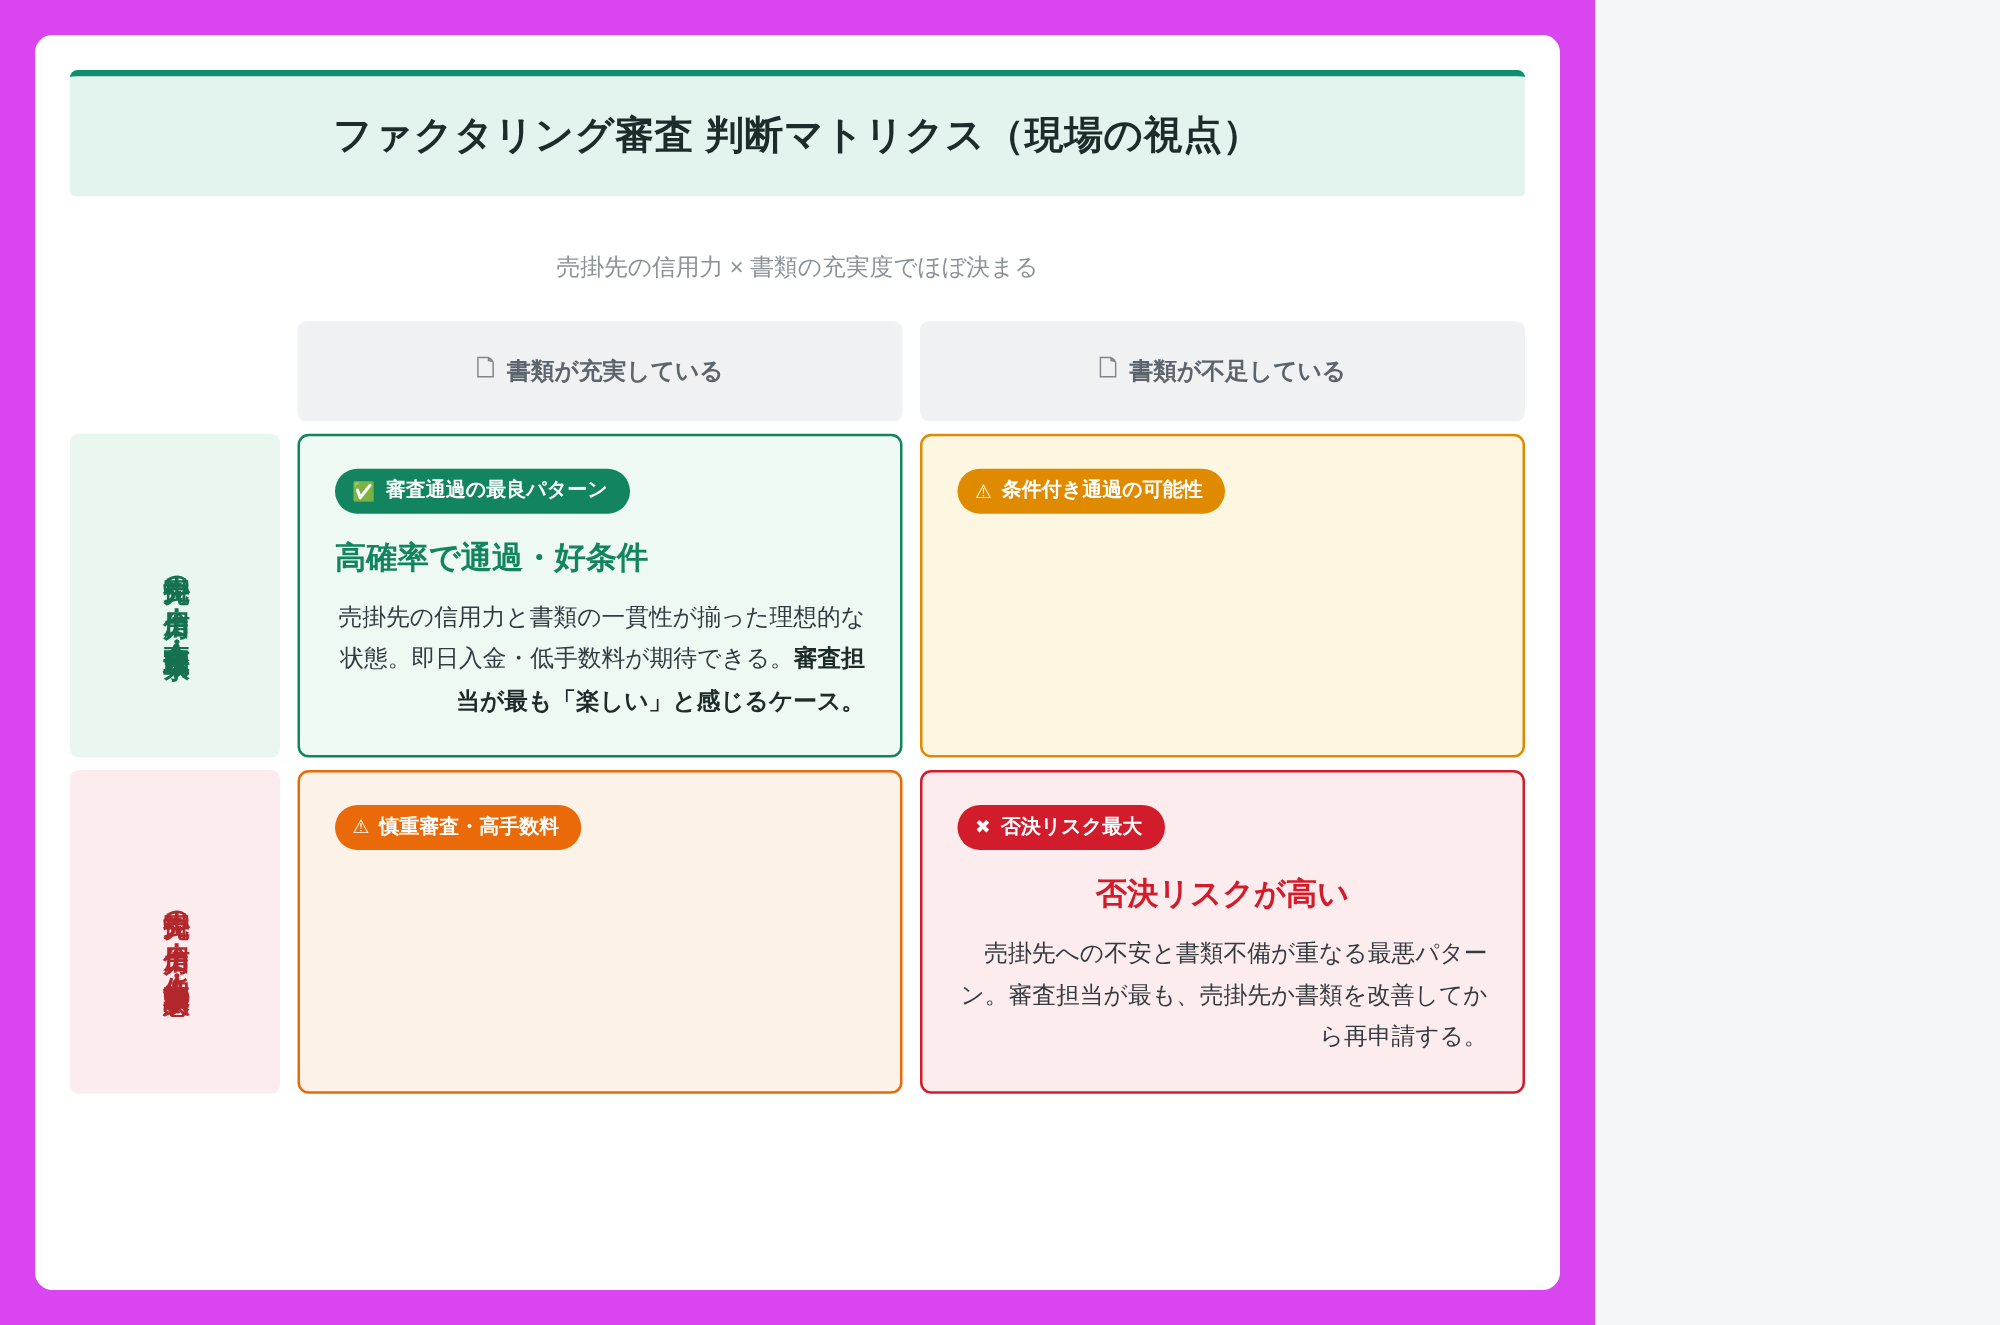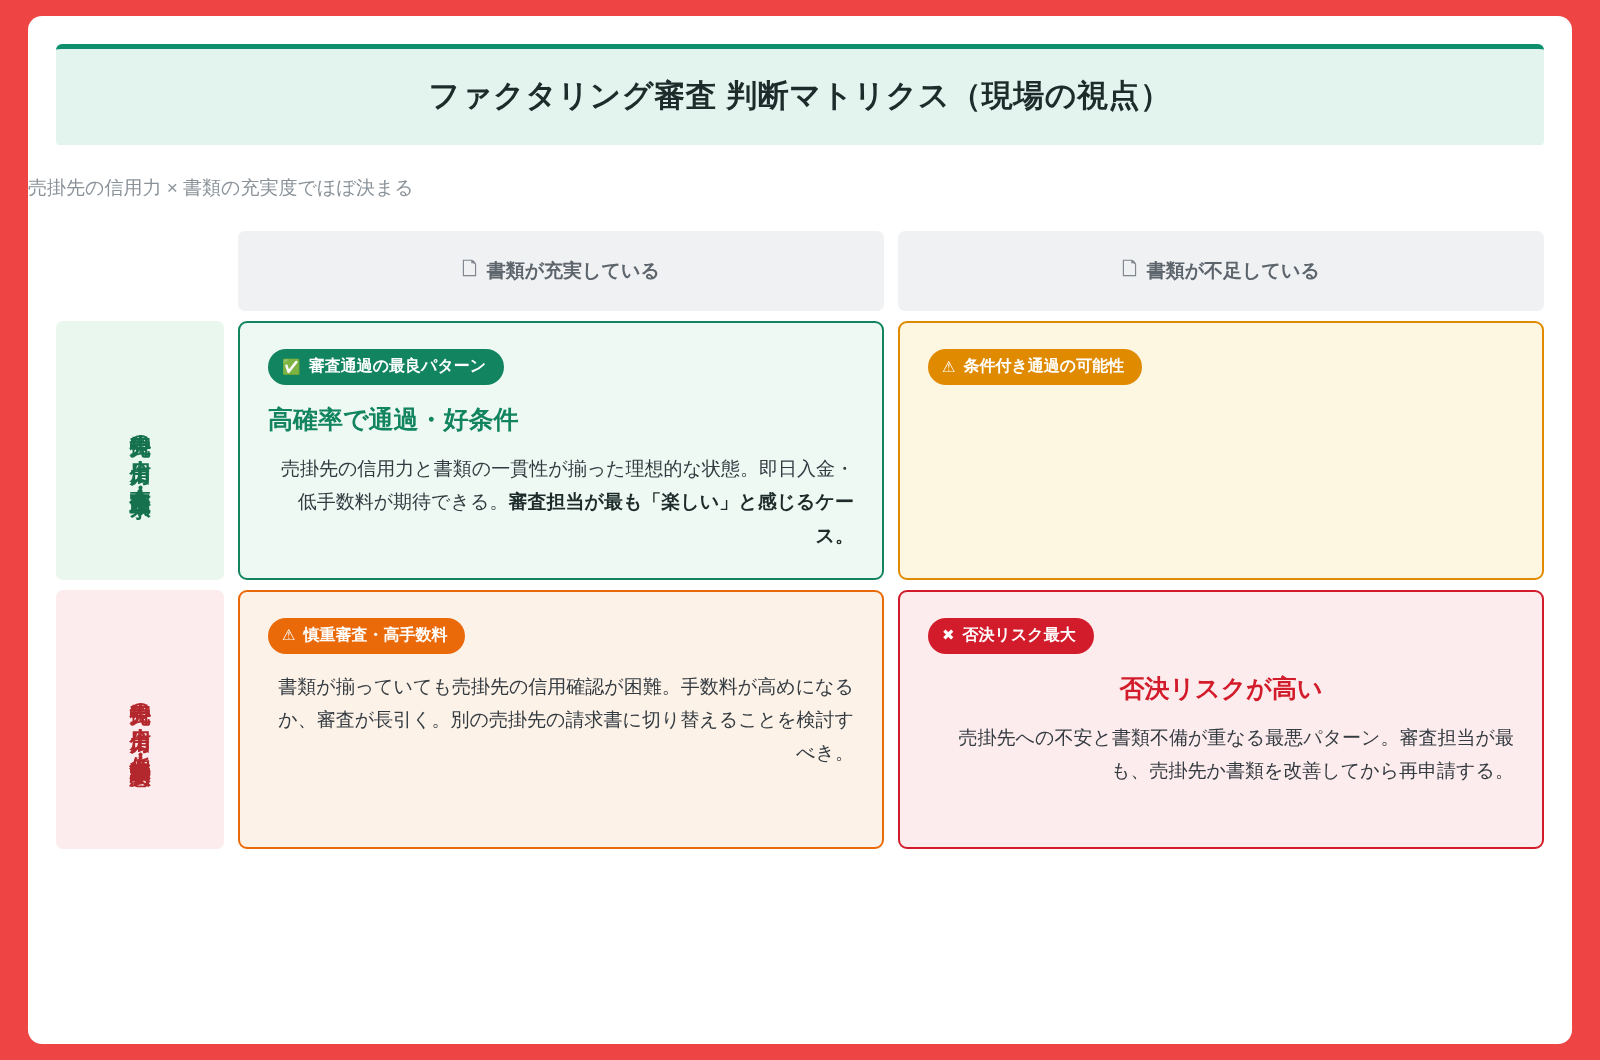--- a/index.html
+++ b/index.html
@@ -2,25 +2,25 @@
 <html lang="ja"><head>
 <meta charset="utf-8">
 <style>
   html, body {
     margin: 0;
     padding: 0;
     background: #f5f6f8;
     font-family: "Liberation Sans", "DejaVu Sans", sans-serif;
   }
   .page {
-    width: 1600px;
+    width: 1276px;
     height: 1060px;
     box-sizing: border-box;
-    padding: 16px 28px;
-    background: #ef4444;
+    padding: 28px 28px;
+    background: #d946ef;
   }
   .card {
     position: relative;
     width: 100%;
     height: 100%;
     box-sizing: border-box;
     background: #ffffff;
     border-radius: 14px;
     padding: 0 0 26px 0;
     overflow: hidden;
@@ -35,21 +35,22 @@
     padding: 26px 20px 28px 20px;
     text-align: center;
   }
   .title-text {
     font-size: 31px;
     font-weight: bold;
     color: #1d2b2a;
     letter-spacing: 0.5px;
   }
   .subtitle {
-    margin-top: 30px;
+    margin-top: 44px;
+    text-align: center;
     font-size: 19px;
     color: #8a9299;
   }
 
   
   .matrix {
     margin: 30px 28px 0 28px;
     display: grid;
     grid-template-columns: 168px 1fr 1fr;
     grid-template-rows: 80px 1fr 1fr;
@@ -184,21 +185,20 @@
 
       <div class="row-head low">
         <span class="vtext">売掛先の信用力：低（個人・新設・実態不明）</span>
       </div>
 
       <div class="cell orange">
         <span class="badge orange">
           <span class="bicon">⚠</span>
           <span>慎重審査・高手数料</span>
         </span>
-        <p><span>書類が揃っていても売掛先の信用確認が困難。手数料が高めになるか、審査が長引く。別の売掛先の請求書に切り替えることを検討すべき。</span><b></b></p>
       </div>
 
       <div class="cell red">
         <span class="badge red">
           <span class="bicon">✖</span>
           <span>否決リスク最大</span>
         </span>
         <h3>否決リスクが高い</h3>
         <p><span>売掛先への不安と書類不備が重なる最悪パターン。審査担当が最も、売掛先か書類を改善してから再申請する。</span><b></b></p>
       </div>

